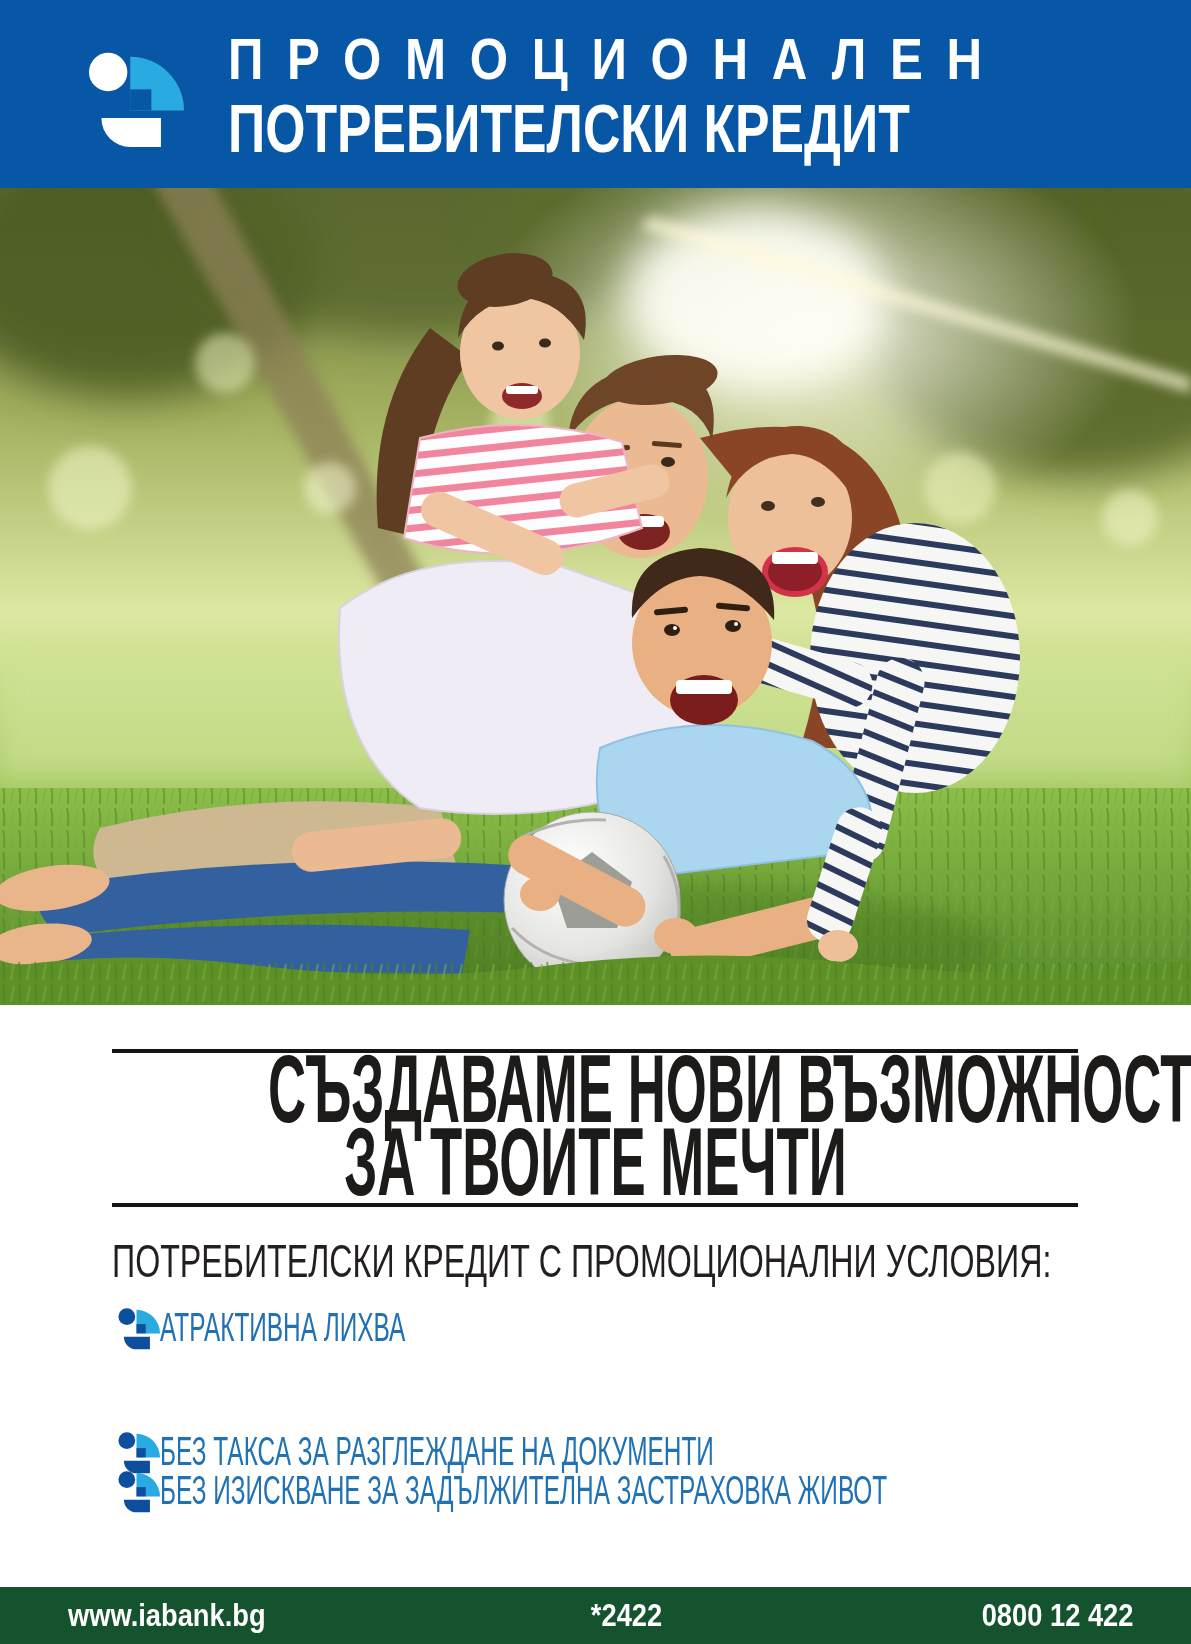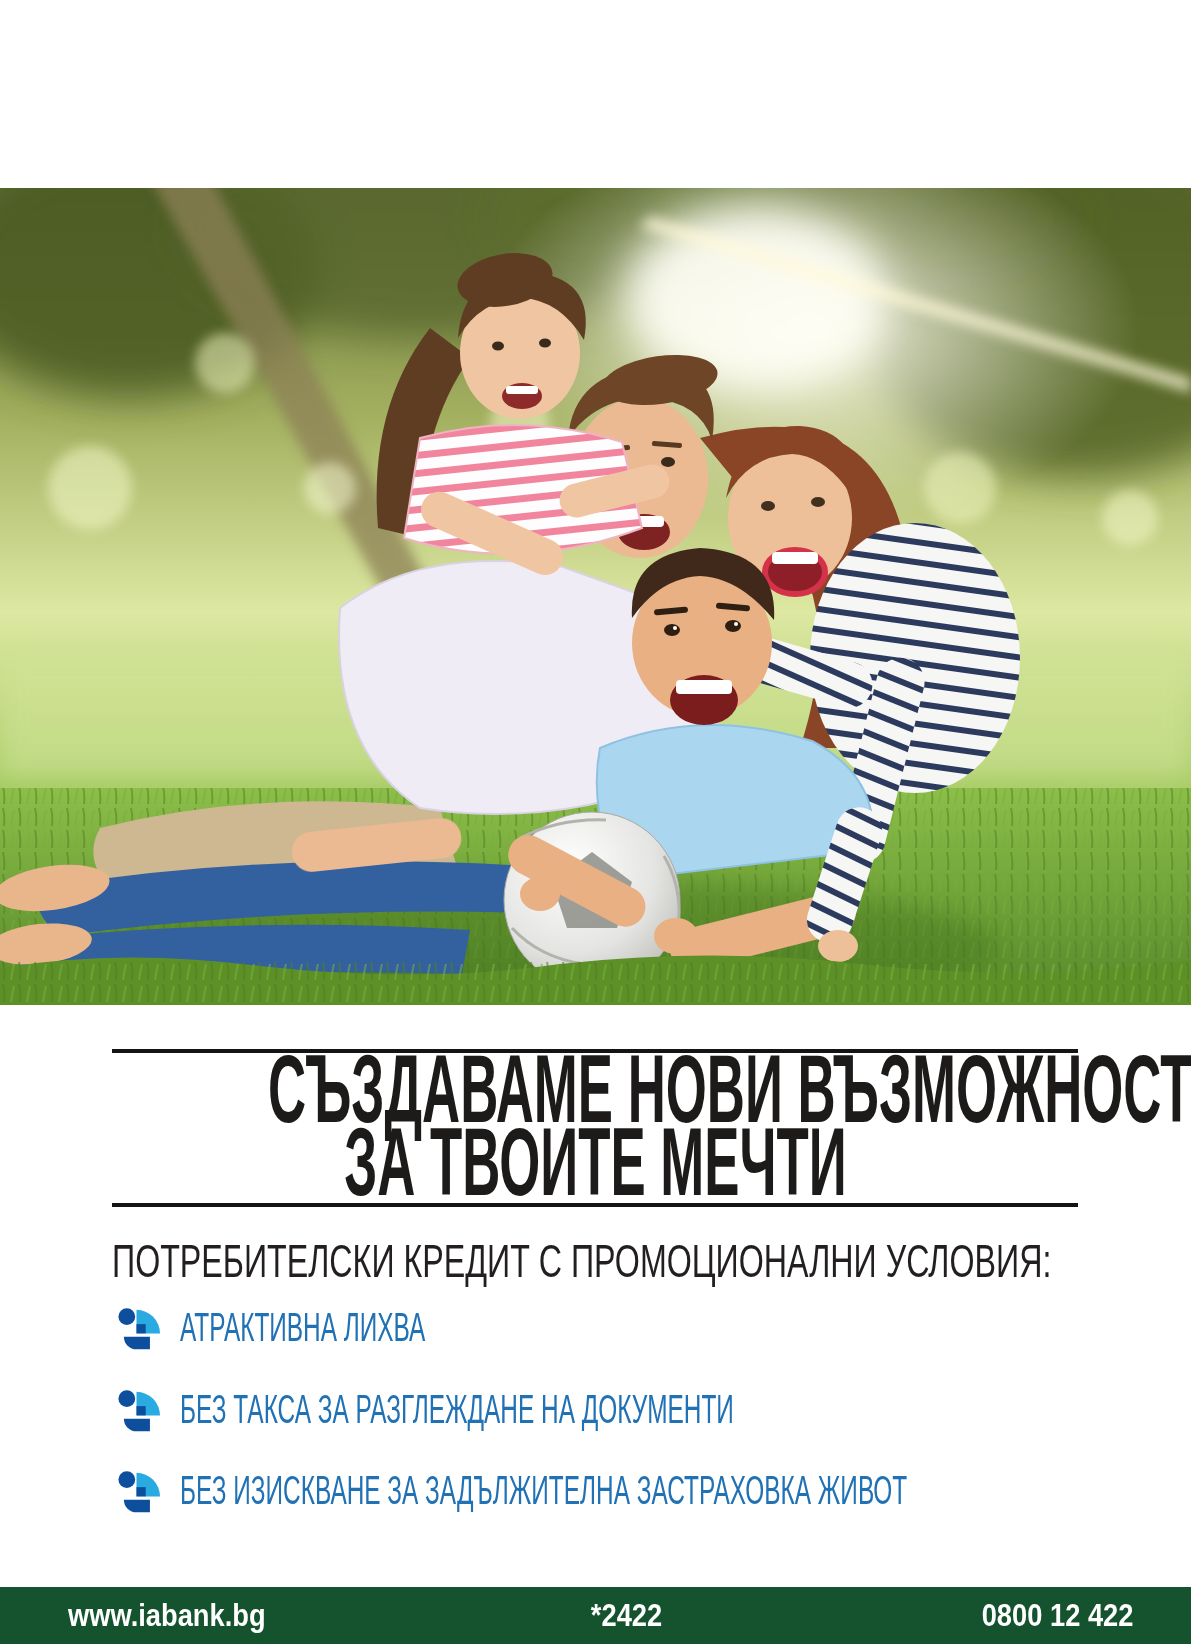--- a/index.html
+++ b/index.html
@@ -38,24 +38,24 @@
     color:#1d1b19;font-weight:bold;font-size:96px;line-height:73px;
     transform:scaleX(0.55);transform-origin:center top;white-space:nowrap;
   }
   .subheading{
     position:absolute;top:1238px;left:112px;color:#231f20;
     font-size:46px;line-height:1.0;white-space:nowrap;
     transform:scaleX(0.70);transform-origin:left top;
   }
   
   .bullet{
-    position:absolute;left:118px;height:46px;display:flex;align-items:center;gap:20px;
+    position:absolute;left:118px;height:46px;display:flex;align-items:center;
   }
   .bullet-1{top:1304px;}
-  .bullet-2{top:1386px;}
+  .bullet-2{top:1428px;}
   .bullet-3{top:1467px;}
   .logo-bullet{width:42px;height:45px;flex:0 0 auto;}
   .logo-bullet{--head:#0d4f9c;--body:#0d4f9c;--quarter:#29abe2;--bite:#0d4f9c;}
   .bullet-label{
     color:#2171b5;font-size:40px;line-height:1;white-space:nowrap;
     transform:scaleX(0.61);transform-origin:left center;
   }
   
   .footer{
     position:absolute;left:0;top:1587px;width:1191px;height:57px;background:#14532d;
@@ -68,20 +68,32 @@
   }
   .footer .f-left{transform-origin:left center;}
   .footer .f-center{transform-origin:center center;}
   .footer .f-right{transform-origin:right center;}
 </style>
 </head>
 <body>
 
 <div class="poster">
 
+  <div class="header">
+    <svg class="logo logo-header" viewBox="0 0 100 104" aria-hidden="true">
+      <circle cx="21" cy="26" r="20" fill="var(--head)"></circle>
+      <path d="M44,66 L44,10 A56,56 0 0 1 100,66 Z" fill="var(--quarter)"></path>
+      <rect x="44" y="44" width="22" height="22" fill="var(--bite)"></rect>
+      <path d="M14,74 H76 V104 H44 A30,30 0 0 1 14,74 Z" fill="var(--body)"></path>
+    </svg>
+    <div class="header-text">
+      <div class="hline1">ПРОМОЦИОНАЛЕН</div>
+      <div class="hline2">ПОТРЕБИТЕЛСКИ КРЕДИТ</div>
+    </div>
+  </div>
 
   <div class="photo">
     <svg viewBox="0 0 1191 817" preserveAspectRatio="none" aria-hidden="true">
       <defs>
         <linearGradient id="sky" x1="0" y1="0" x2="0" y2="1">
           <stop offset="0" stop-color="#6c7a3e"></stop>
           <stop offset="0.28" stop-color="#a3b060"></stop>
           <stop offset="0.52" stop-color="#dde8a2"></stop>
           <stop offset="0.72" stop-color="#a8cd66"></stop>
           <stop offset="1" stop-color="#69a22e"></stop>

